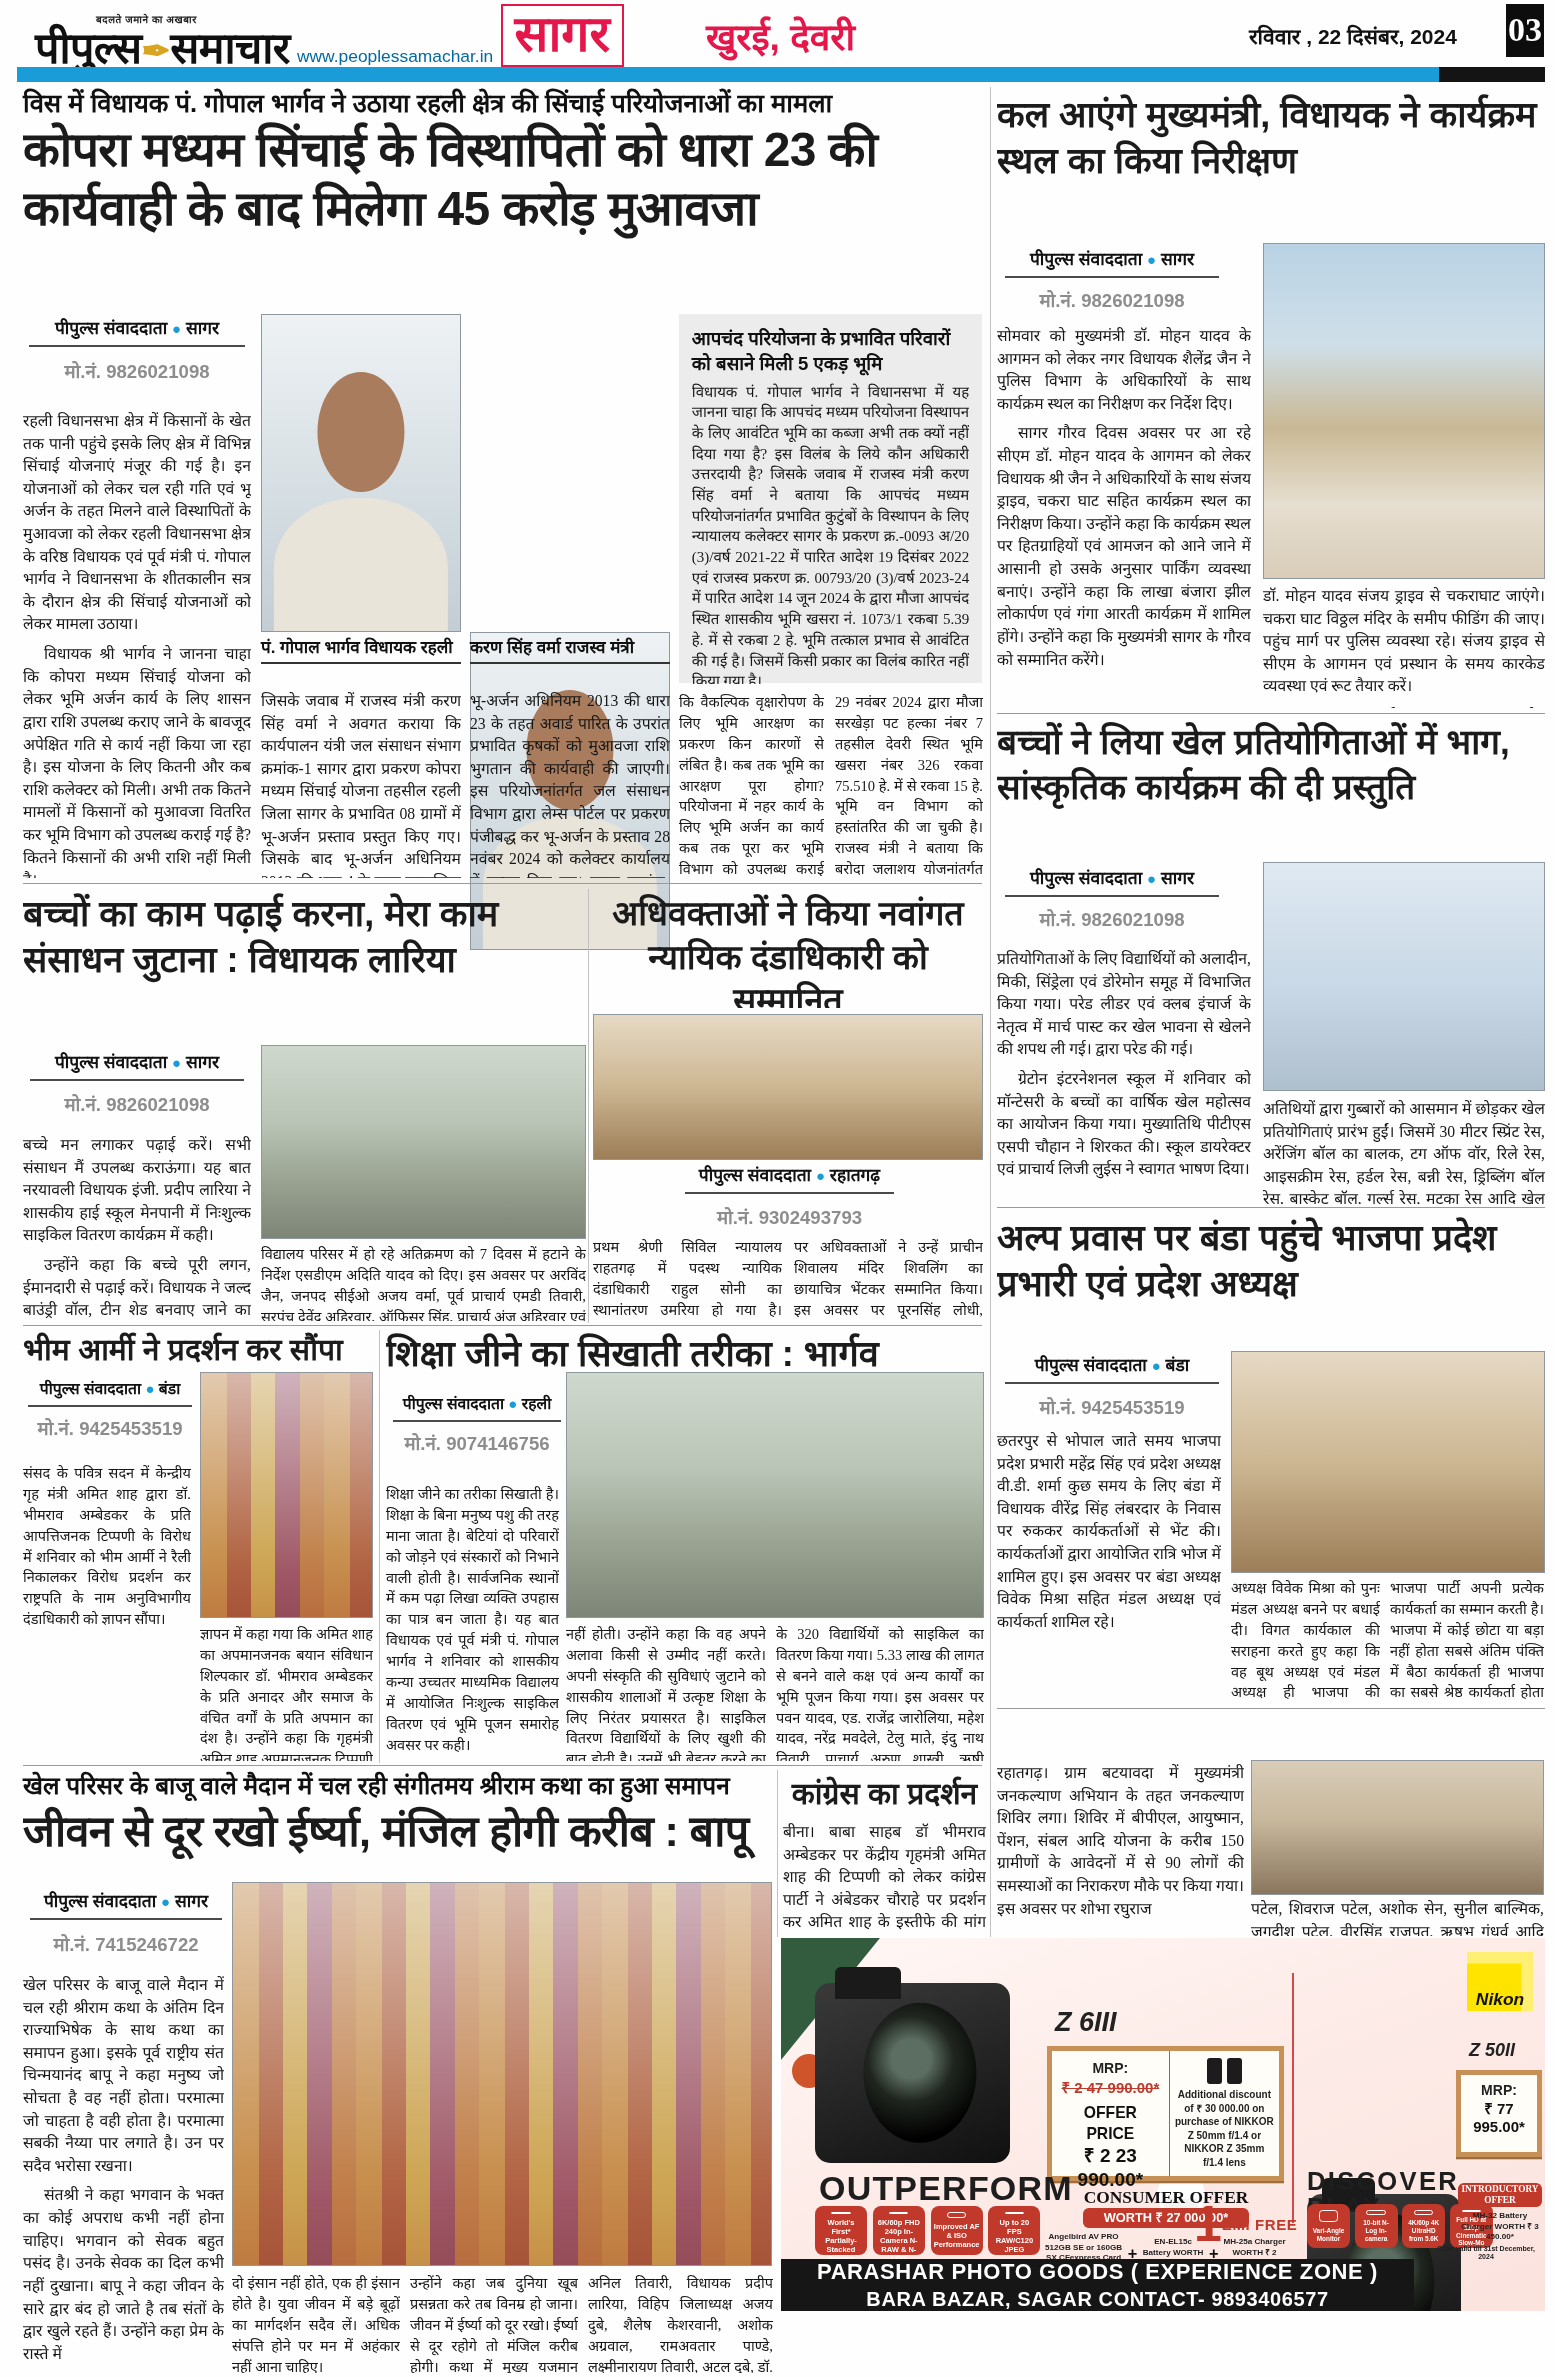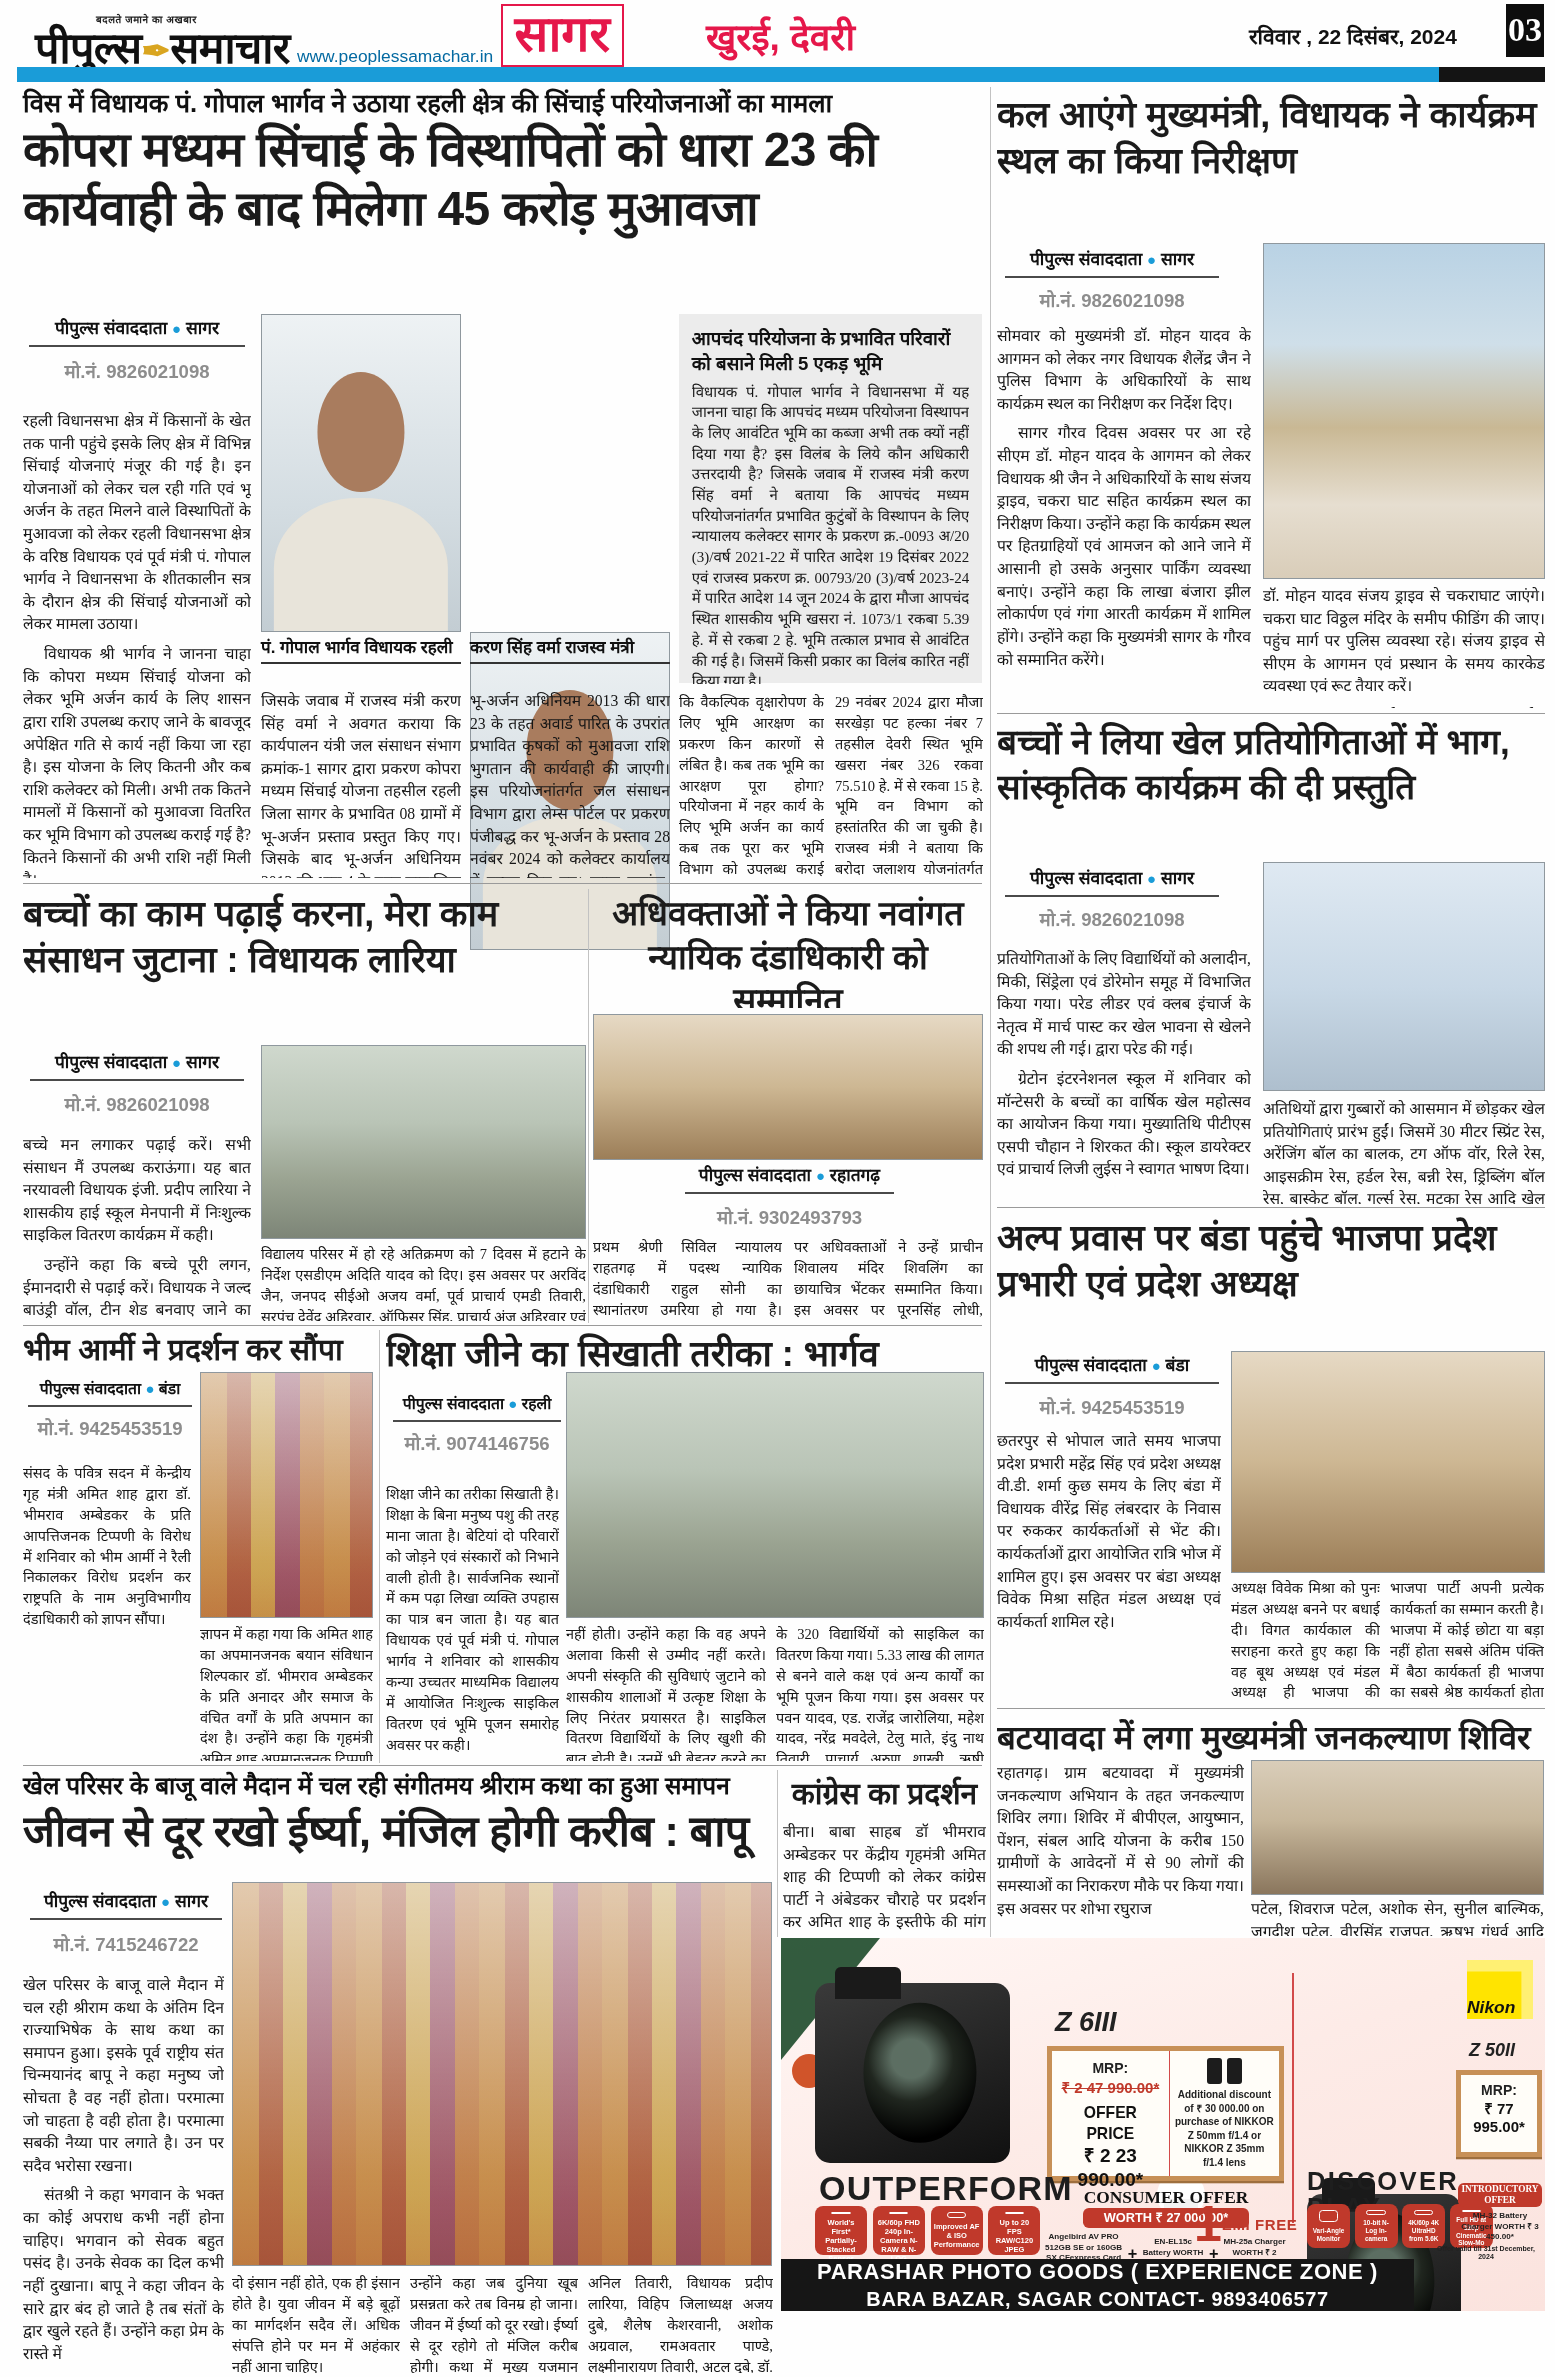--- a/index.html
+++ b/index.html
@@ -54,22 +54,22 @@
   .subedition{font:900 37px/1 "Liberation Sans",sans-serif;color:#e5174a;}
   .dateline{font:700 21px/1 "Liberation Sans",sans-serif;color:#111;}
   .pagebox{background:#0d0d0d;color:#fff;font:700 34px/1 "Liberation Serif",serif;
            display:flex;align-items:center;justify-content:center;}
   .bluebar{background:#1a9cd8;}
   .blackbar{background:#141414;}
   
   .ad{background:linear-gradient(160deg,#fff7f5 0%,#fdebe7 45%,#fbe3de 100%);overflow:hidden;box-sizing:border-box;}
   .ad-tree{width:0;height:0;border-left:99px solid #1d4a2a;border-bottom:122px solid transparent;opacity:.9;}
   .orn{border-radius:50%;}
-  .nikonbox{background:#ffe400;display:flex;flex-direction:column;justify-content:flex-end;align-items:flex-start;
-            box-shadow:inset -11.6px 11.6px 0 rgba(255,255,255,.45);margin-top:8px;}
+  .nikonbox{background:#ffe400;display:flex;flex-direction:column;justify-content:flex-end;align-items:center;
+            box-shadow:inset -11.6px 11.6px 0 rgba(255,255,255,.45);}
   .nikonbox span{font:800 italic 17.4px/1.4 "Liberation Sans",sans-serif;color:#111;}
   .cambody{background:linear-gradient(160deg,#3a3a3a,#101010);border-radius:15px;position:relative;}
   .cambody::before{content:"";position:absolute;left:54%;top:50%;transform:translate(-50%,-50%);
       width:58%;height:78%;border-radius:50%;background:radial-gradient(circle at 42% 40%,#5c6e62 0 18%,#20261f 40%,#000 75%);}
   .cambody::after{content:"";position:absolute;left:10%;top:-9%;width:34%;height:18%;background:#1a1a1a;border-radius:5.8px 5.8px 0 0;}
   .model{font:800 italic 27px/1 "Liberation Sans",sans-serif;color:#222;}
   .board{background:#fffdf8;border:5.2px solid #c79057;box-shadow:0 2.3px 0 #9e6f3e;box-sizing:border-box;}
   .mrp-label{font:700 14px/1.25 "Liberation Sans",sans-serif;color:#222;}
   .mrp-cut{font:700 15px/1.3 "Liberation Sans",sans-serif;color:#c0392b;text-decoration:line-through;}
   .offer-label{font:800 15.7px/1.3 "Liberation Sans",sans-serif;color:#111;}
@@ -196,21 +196,20 @@
     <p>छतरपुर से भोपाल जाते समय भाजपा प्रदेश प्रभारी महेंद्र सिंह एवं प्रदेश अध्यक्ष वी.डी. शर्मा कुछ समय के लिए बंडा में विधायक वीरेंद्र सिंह लंबरदार के निवास पर रुककर कार्यकर्ताओं से भेंट की। कार्यकर्ताओं द्वारा आयोजित रात्रि भोज में शामिल हुए। इस अवसर पर बंडा अध्यक्ष विवेक मिश्रा सहित मंडल अध्यक्ष एवं कार्यकर्ता शामिल रहे।</p>
   </div>
   <div class="abs bt" style="left:1231px;top:1578px;width:149px;height:124px;font-size:14.5px;">
     <p>अध्यक्ष विवेक मिश्रा को पुनः मंडल अध्यक्ष बनने पर बधाई दी। विगत कार्यकाल की सराहना करते हुए कहा कि वह बूथ अध्यक्ष एवं मंडल अध्यक्ष ही भाजपा की पहचान है।</p>
   </div>
   <div class="abs bt" style="left:1390px;top:1578px;width:154px;height:124px;font-size:14.5px;">
     <p>भाजपा पार्टी अपनी प्रत्येक कार्यकर्ता का सम्मान करती है। भाजपा में कोई छोटा या बड़ा नहीं होता सबसे अंतिम पंक्ति में बैठा कार्यकर्ता ही भाजपा का सबसे श्रेष्ठ कार्यकर्ता होता है।</p>
   </div>
 
   <div class="abs hr" style="left:997px;top:1708px;width:548px;"></div>
-  <div class="abs h-md" style="left:997px;top:1717px;width:551px;height:42px;overflow:hidden;">बटयावदा में लगा मुख्यमंत्री जनकल्याण शिविर</div>
   <div class="abs bt" style="left:997px;top:1762px;width:247px;height:174px;">
     <p>रहातगढ़। ग्राम बटयावदा में मुख्यमंत्री जनकल्याण अभियान के तहत जनकल्याण शिविर लगा। शिविर में बीपीएल, आयुष्मान, पेंशन, संबल आदि योजना के करीब 150 ग्रामीणों के आवेदनों में से 90 लोगों की समस्याओं का निराकरण मौके पर किया गया। इस अवसर पर शोभा रघुराज</p>
   </div>
   <div class="abs photo photo--meeting" style="left:1251px;top:1760px;width:293px;height:135px;"></div>
   <div class="abs bt" style="left:1251px;top:1898px;width:293px;height:38px;">
     <p>पटेल, शिवराज पटेल, अशोक सेन, सुनील बाल्मिक, जगदीश पटेल, वीरसिंह राजपूत, ऋषभ गंधर्व आदि उपस्थित रहे।</p>
   </div>
 
   <div class="abs hr" style="left:23px;top:883px;width:959px;"></div>
 

